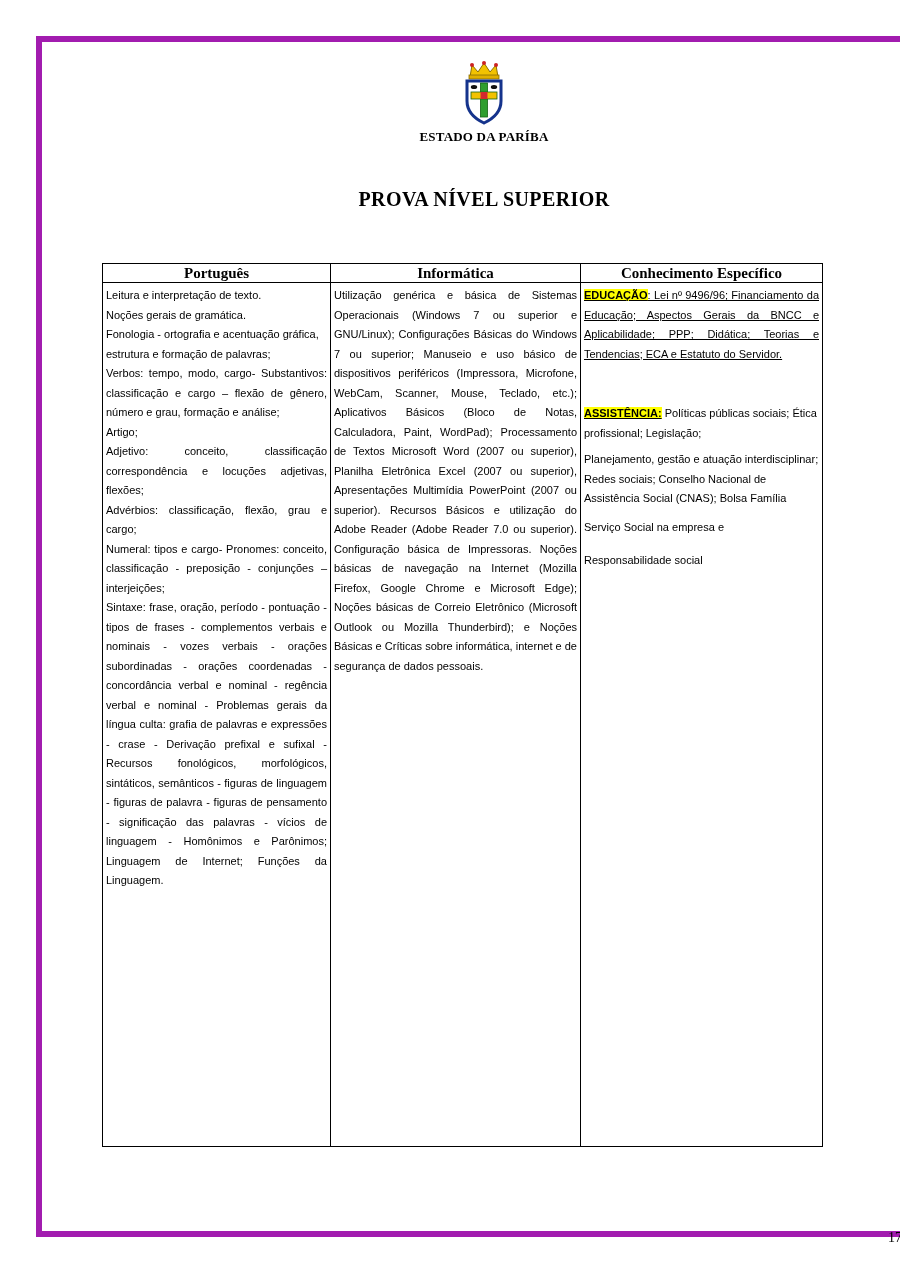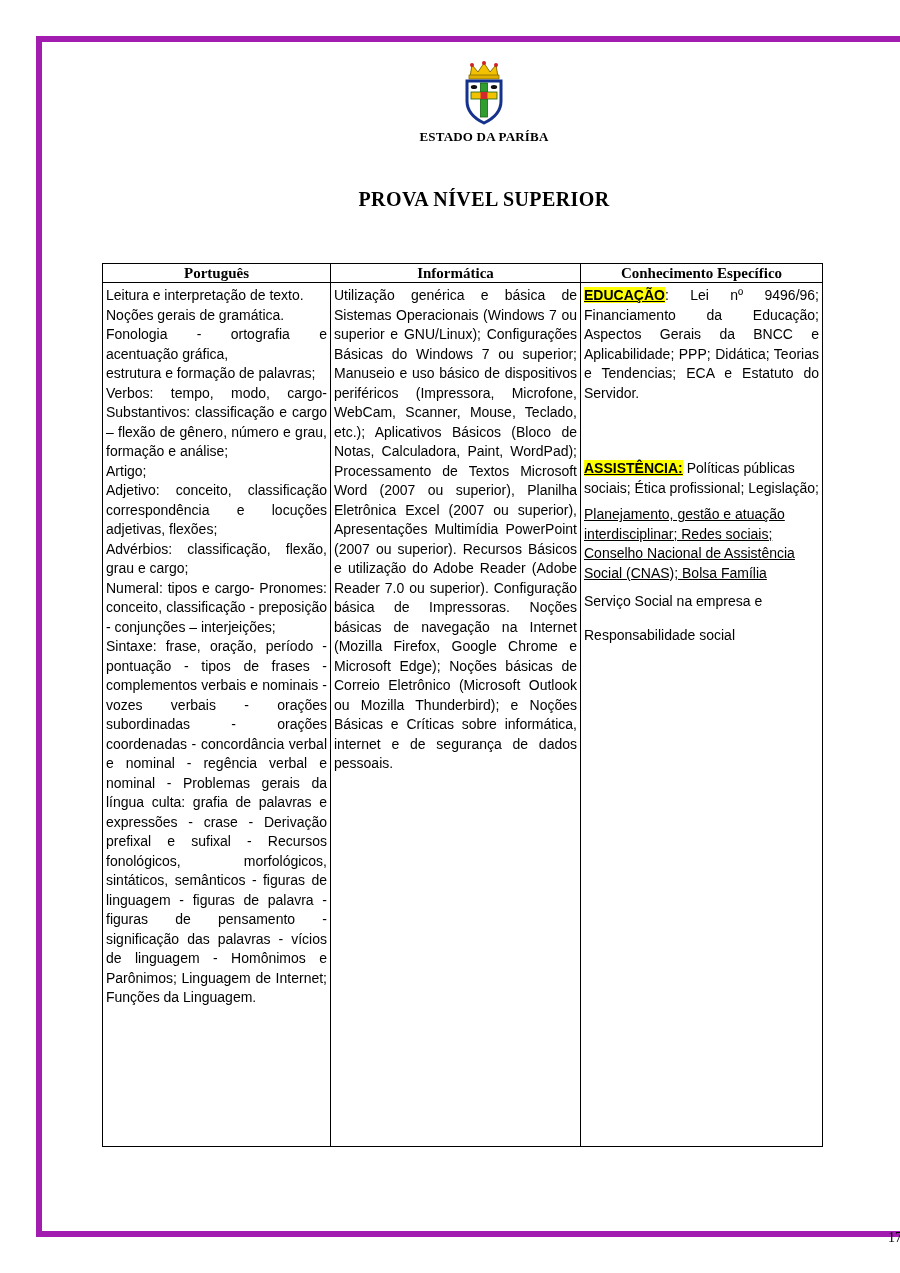--- a/index.html
+++ b/index.html
@@ -64,33 +64,33 @@
     text-align: center;
     padding: 0 2px;
   }
 
   table.exam-table td {
     border: 1px solid #000;
     vertical-align: top;
     height: 864px;
     padding: 3px 3px;
     font-family: "Liberation Sans", sans-serif;
-    font-size: 14px;
+    font-size: 11px;
     line-height: 19.5px;
     text-align: justify;
     overflow: hidden;
   }
 
   .body-text { white-space: pre-line; }
 
   .specific-cell { text-align: left; }
   .specific-cell .para { text-align: left; }
-  .specific-cell .para-educacao { text-align: justify; margin-bottom: 56px; }
+  .specific-cell .para-educacao { text-align: justify; margin-bottom: 40px; text-decoration: underline; }
   .specific-cell .para-assistencia { margin-bottom: 7px; }
-  .specific-cell .para-planejamento { margin-bottom: 9px; text-decoration: underline; }
+  .specific-cell .para-planejamento { margin-bottom: 9px; }
   .specific-cell .para-servico { margin-bottom: 14px; }
 
   .hl {
     background: #ffff00;
     font-weight: bold;
     text-decoration: underline;
   }
 
   .page-number {
     position: absolute;

